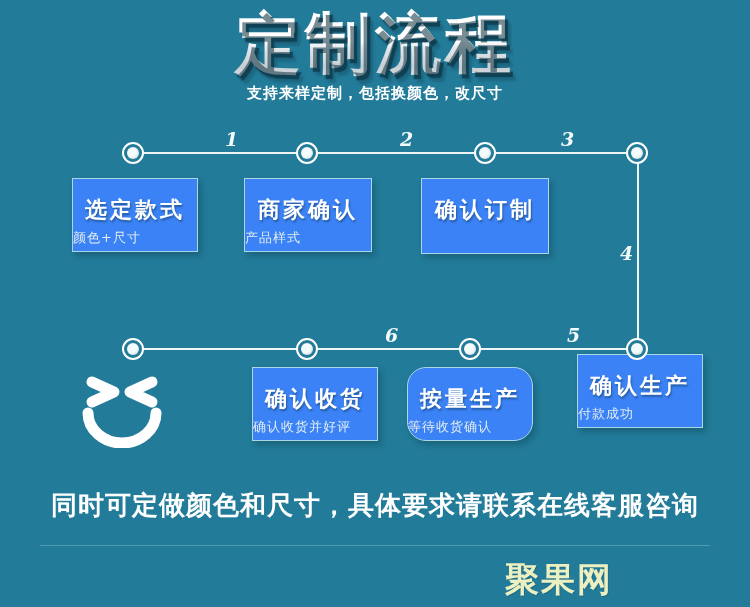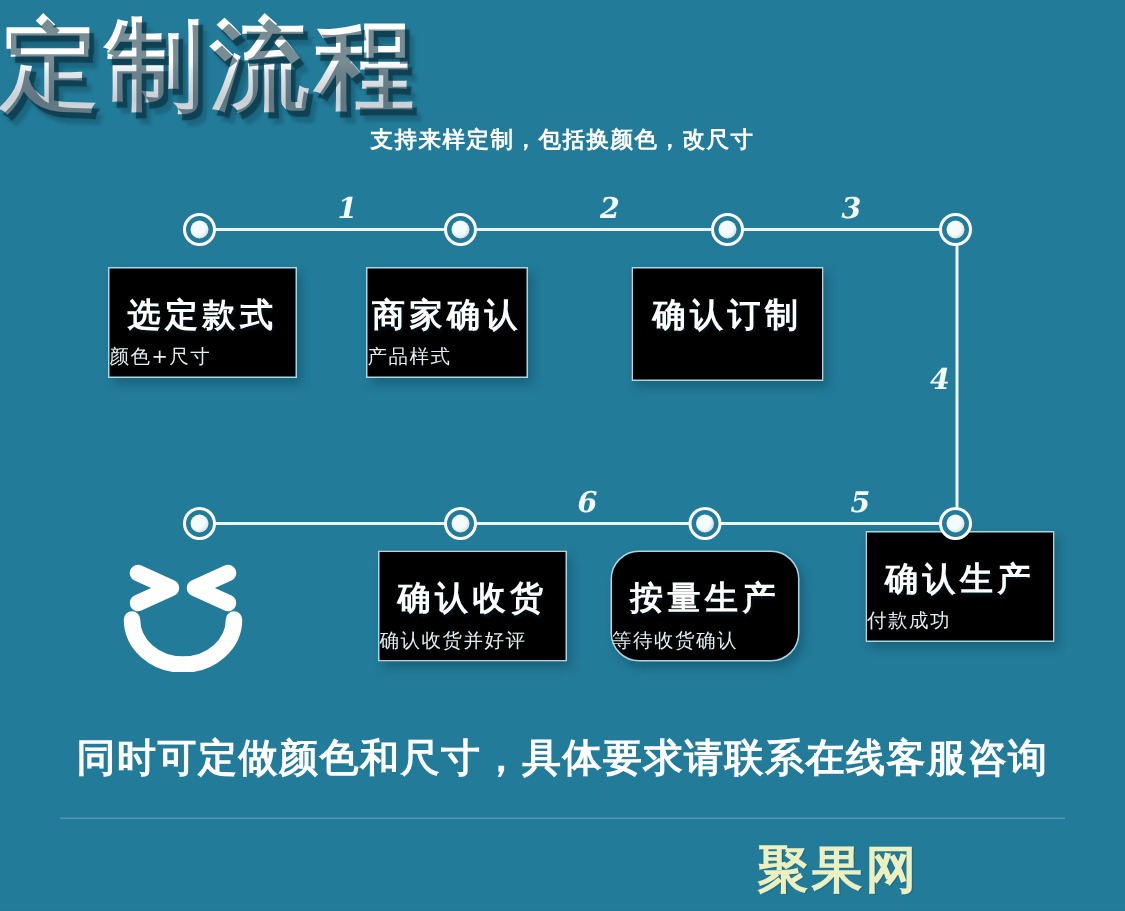--- a/index.html
+++ b/index.html
@@ -9,21 +9,21 @@
     font-family:"DejaVu Sans","Liberation Sans",sans-serif;
     overflow:hidden;
     position:relative;
   }
   #root{position:relative;width:750px;height:607px;}
 
   
   .header{position:absolute;left:0;top:0;width:750px;height:120px;}
   .title{
     position:absolute;left:0;top:4px;width:750px;
-    text-align:left;
+    text-align:center;
     font-size:66px;
     font-weight:bold;
     letter-spacing:4px;
     line-height:80px;
     color:#ffffff;
     background:linear-gradient(180deg,#ffffff 0%,#ffffff 46%,#e3e7ea 56%,#c8cfd4 78%,#dfe4e8 100%);
     -webkit-background-clip:text;
     background-clip:text;
     -webkit-text-fill-color:transparent;
     text-shadow:3px 4px 0 rgba(10,45,60,0.55);
@@ -74,21 +74,21 @@
     color:#f2fafc;
     font-family:"DejaVu Serif","Liberation Serif",serif;
     z-index:5;
   }
 
   
   .box{
     position:absolute;
     box-sizing:border-box;
     border:1px solid #a9d7e4;
-    background:#000000;
+    background:#3b82f6;
     box-shadow:3px 4px 6px rgba(8,45,58,0.30);
     z-index:3;
   }
   .box .bt{
     position:absolute;left:0;right:0;top:16px;
     text-align:center;
     font-size:22px;
     font-weight:bold;
     letter-spacing:3px;
     color:#ffffff;
@@ -165,21 +165,21 @@
   <div class="stepnum" style="left:561px;top:128px;">3</div>
   <div class="stepnum" style="left:620px;top:242px;">4</div>
   <div class="stepnum" style="left:567px;top:324px;">5</div>
   <div class="stepnum" style="left:385px;top:324px;">6</div>
 
   <div class="box" style="left:72px;top:178px;width:126px;height:74px;">
     <div class="bt">选定款式</div>
     <div class="bs">颜色+尺寸</div>
   </div>
 
-  <div class="box" style="left:244px;top:178px;width:108px;height:74px;padding-left:24px;">
+  <div class="box" style="left:244px;top:178px;width:128px;height:74px;padding-left:24px;">
     <div class="bt">商家确认</div>
     <div class="bs">产品样式</div>
   </div>
 
   <div class="box" style="left:421px;top:178px;width:128px;height:76px;">
     <div class="bt">确认订制</div>
   </div>
 
   <div class="box" style="left:577px;top:354px;width:126px;height:74px;">
     <div class="bt">确认生产</div>

